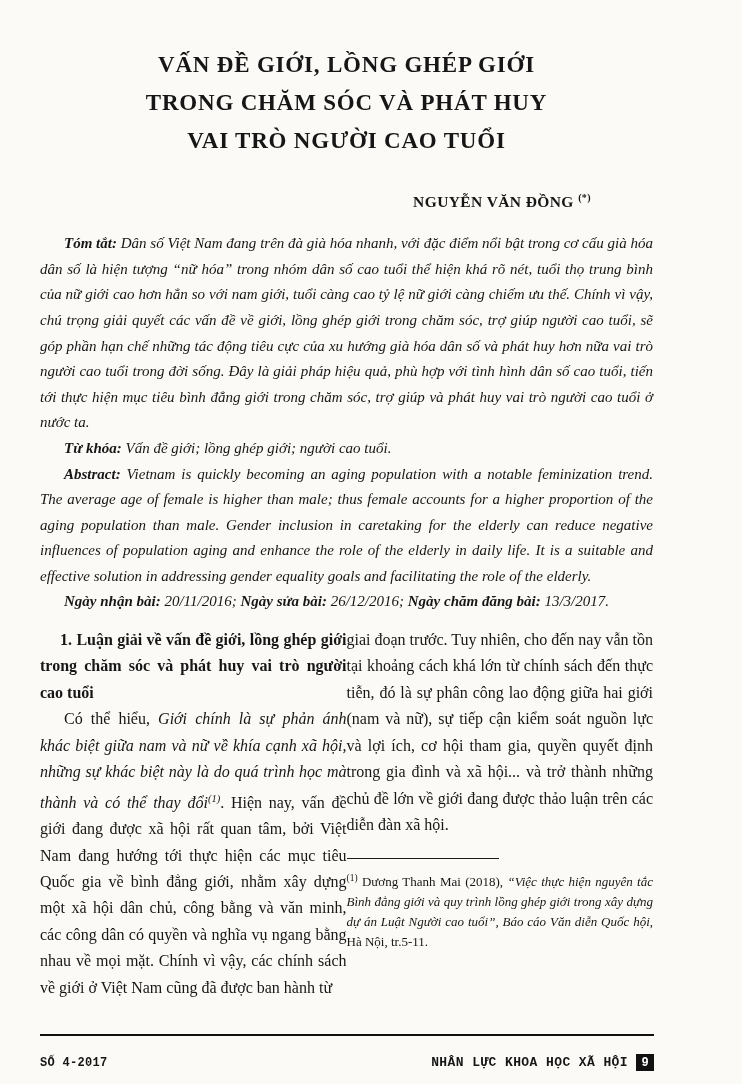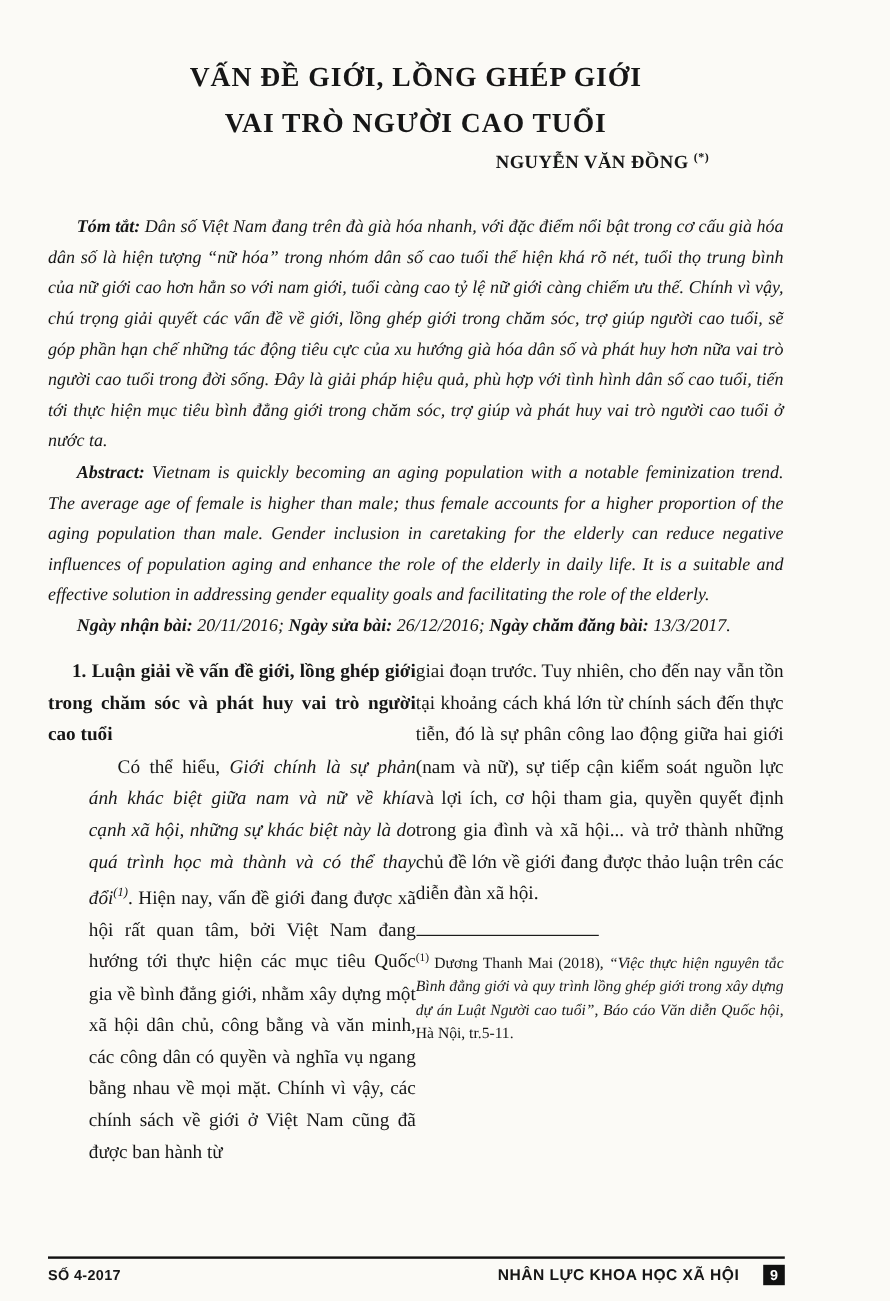--- a/index.html
+++ b/index.html
@@ -13,74 +13,79 @@
     position: relative;
     width: 690px; height: 1084px;
     padding: 46px 37px 0 40px;
     overflow: hidden;
     background: #fbfaf6;
   }
   
   .title { text-align: center; font-weight: bold; font-size: 23px; line-height: 38px; letter-spacing: .8px; }
   .title .tline { display: block; }
   
-  .author { margin-top: 4px; text-align: right; padding-right: 62px; font-weight: bold; font-size: 15.5px; letter-spacing: .4px; }
+  .author { margin-top: 32px; text-align: right; padding-right: 62px; font-weight: bold; font-size: 15.5px; letter-spacing: .4px; }
   .author sup { font-size: 10px; }
   
-  .front { margin-top: 32px; font-style: italic; font-size: 15px; line-height: 25.6px; text-align: justify; }
+  .front { margin-top: 20px; font-style: italic; font-size: 15px; line-height: 25.6px; text-align: justify; }
   .front p { text-indent: 24px; }
   .front .lbl { font-weight: bold; }
   
   .cols { display: flex; margin-top: 12px; }
   .col { width: 321px; font-size: 16px; line-height: 26.4px; text-align: justify; }
   .sec-heading { font-weight: bold; text-indent: 20px; }
-  .body-p { text-indent: 24px; margin-left: 34px; }
+  .body-p { text-indent: 24px; }
   .ital { font-style: italic; }
   sup.ref { font-size: 10.5px; }
   
   .fn-block { margin-top: 20px; font-size: 13px; line-height: 19.8px; text-align: justify; }
   .fn-sep { width: 152px; border-top: 1.5px solid #1b1b1b; margin-bottom: 10px; }
   .fn-block p { margin-bottom: 3px; }
   .fn-block sup { font-size: 9.5px; }
   
   .footer {
     position: absolute; left: 40px; right: 36px; bottom: 13px;
-    border-top: 2.5px solid #101010; padding-top: 5px;
+    border-top: 2.5px solid #101010; padding-top: 18px;
     display: flex; justify-content: space-between; align-items: center;
-    font-family: Liberation Sans, sans-serif;
+    font-family: Liberation Mono, monospace;
   }
   .f-issue { font-size: 12px; font-weight: bold; letter-spacing: .3px; }
-  .f-right { display: flex; align-items: center; gap: 20px; }
+  .f-right { display: flex; align-items: center; gap: 8px; }
   .f-journal { font-size: 13px; font-weight: bold; letter-spacing: .4px; }
   .f-page {
     display: inline-flex; width: 18px; height: 17px;
     background: #111; color: #fff;
     font-size: 12px; font-weight: bold;
     align-items: center; justify-content: center;
   }
 </style>
 </head>
 <body>
 
 <div class="page">
 
   <h1 class="title">
     <span class="tline">VẤN ĐỀ GIỚI, LỒNG GHÉP GIỚI</span>
+    <span class="tline">TRONG CHĂM SÓC VÀ PHÁT HUY</span>
     <span class="tline">VAI TRÒ NGƯỜI CAO TUỔI</span>
   </h1>
 
   <div class="author">
     <span>NGUYỄN VĂN ĐỒNG</span>
     <sup>(*)</sup>
   </div>
 
   <div class="front">
     <p>
       <span class="lbl">Tóm tắt:</span>
       <span>Dân số Việt Nam đang trên đà già hóa nhanh, với đặc điểm nổi bật trong cơ cấu già hóa dân số là hiện tượng “nữ hóa” trong nhóm dân số cao tuổi thể hiện khá rõ nét, tuổi thọ trung bình của nữ giới cao hơn hẳn so với nam giới, tuổi càng cao tỷ lệ nữ giới càng chiếm ưu thế. Chính vì vậy, chú trọng giải quyết các vấn đề về giới, lồng ghép giới trong chăm sóc, trợ giúp người cao tuổi, sẽ góp phần hạn chế những tác động tiêu cực của xu hướng già hóa dân số và phát huy hơn nữa vai trò người cao tuổi trong đời sống. Đây là giải pháp hiệu quả, phù hợp với tình hình dân số cao tuổi, tiến tới thực hiện mục tiêu bình đẳng giới trong chăm sóc, trợ giúp và phát huy vai trò người cao tuổi ở nước ta.</span>
+    </p>
+    <p>
+      <span class="lbl">Từ khóa:</span>
+      <span>Vấn đề giới; lồng ghép giới; người cao tuổi.</span>
     </p>
     <p>
       <span class="lbl">Abstract:</span>
       <span>Vietnam is quickly becoming an aging population with a notable feminization trend. The average age of female is higher than male; thus female accounts for a higher proportion of the aging population than male. Gender inclusion in caretaking for the elderly can reduce negative influences of population aging and enhance the role of the elderly in daily life. It is a suitable and effective solution in addressing gender equality goals and facilitating the role of the elderly.</span>
     </p>
     <p>
       <span class="lbl">Ngày nhận bài:</span>
       <span>20/11/2016;</span>
       <span class="lbl">Ngày sửa bài:</span>
       <span>26/12/2016;</span>

